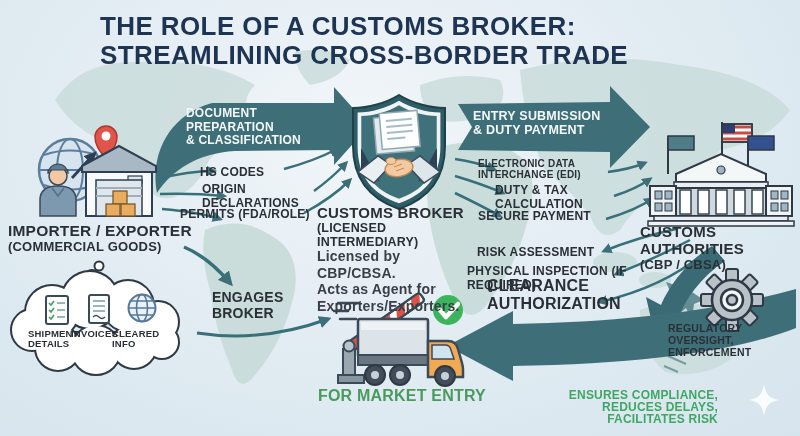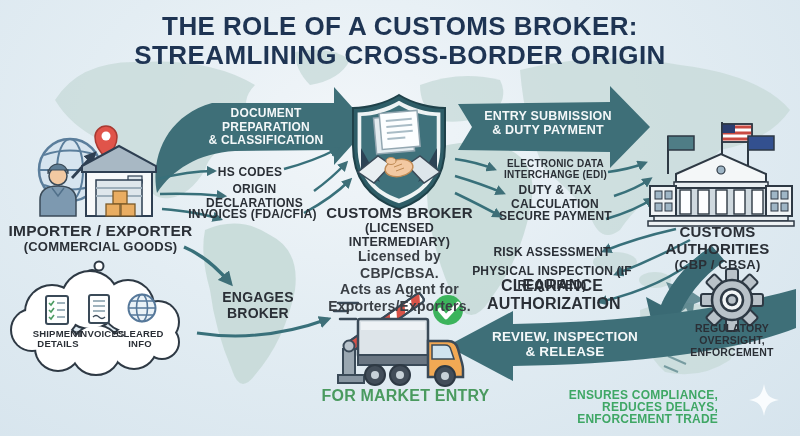--- a/index.html
+++ b/index.html
@@ -3,21 +3,21 @@
 <meta charset="utf-8">
 <style>
   html,body{margin:0;padding:0;background:#cfdfe9;}
   #canvas{
     position:relative;width:800px;height:436px;overflow:hidden;
     font-family:"Liberation Sans","DejaVu Sans",sans-serif;
     background:radial-gradient(ellipse at 45% 30%, #f2f6f9 0%, #e3edf3 45%, #d6e4ed 100%);
   }
   .abs{position:absolute;}
   .t{
-    position:absolute;font-weight:bold;text-align:center;
+    position:absolute;font-weight:bold;
     color:#2a2f36;line-height:1.13;letter-spacing:.2px;
   }
   .t div{width:100%;}
   .white{color:#f4f8f9;}
   .navy{color:#1E3453;}
   .green1{color:#4A9A5F;}
   .green2{color:#3FA765;}
   .gray{color:#3a3f45;}
 </style>
 </head>
@@ -265,34 +265,34 @@
         <circle cx="115" cy="93" r="4" fill="#c7d1d8"></circle>
     </g>
     <g>
       <circle cx="118" cy="27" r="15" fill="#3cb45c"></circle>
       <path d="M110,27 l6,7 l12,-13" stroke="#fff" stroke-width="4.5" fill="none" stroke-linecap="round" stroke-linejoin="round"></path>
     </g>
   </svg>
 
   <div class="t navy" style="left:100px;top:12px;width:600px;font-size:26px;letter-spacing:.4px">
     <div>THE ROLE OF A CUSTOMS BROKER:</div>
-    <div>STREAMLINING CROSS-BORDER ORIGIN</div>
+    <div>STREAMLINING CROSS-BORDER TRADE</div>
   </div>
 
   <div class="t" style="left:8px;top:222px;width:185px;font-size:15.5px">IMPORTER / EXPORTER</div>
   <div class="t" style="left:8px;top:240px;width:185px;font-size:13px">(COMMERCIAL GOODS)</div>
 
   <div class="t white" style="left:186px;top:107px;width:160px;font-size:12px">
     <div>DOCUMENT PREPARATION</div>
     <div>&amp; CLASSIFICATION</div>
   </div>
 
   <div class="t" style="left:200px;top:166px;width:100px;font-size:12px">HS CODES</div>
   <div class="t" style="left:202px;top:183px;width:105px;font-size:12px">ORIGIN DECLARATIONS</div>
-  <div class="t" style="left:180px;top:208px;width:145px;font-size:12px">INVOICES (FDA/CFIA)</div>
+  <div class="t" style="left:180px;top:208px;width:145px;font-size:12px">PERMITS (FDA/ROLE)</div>
 
   <div class="t" style="left:212px;top:290px;width:92px;font-size:14px">ENGAGES BROKER</div>
 
   <div class="t" style="left:317px;top:205px;width:165px;font-size:15px">CUSTOMS BROKER</div>
   <div class="t" style="left:317px;top:221px;width:165px;font-size:12.5px">(LICENSED INTERMEDIARY)</div>
   <div class="t gray" style="left:317px;top:248px;width:165px;font-size:14px;line-height:1.18">
     <div>Licensed by CBP/CBSA.</div>
     <div>Acts as Agent for</div>
     <div>Exporters/Exporters.</div>
   </div>
@@ -309,38 +309,34 @@
   <div class="t" style="left:640px;top:224px;width:155px;font-size:15px">
     <div>CUSTOMS</div>
     <div>AUTHORITIES</div>
   </div>
   <div class="t" style="left:640px;top:258px;width:155px;font-size:13px">(CBP / CBSA)</div>
 
   <div class="t" style="left:477px;top:246px;width:150px;font-size:12px">RISK ASSESSMENT</div>
   <div class="t" style="left:467px;top:265px;width:170px;font-size:12px">PHYSICAL INSPECTION (IF REQUIRED)</div>
   <div class="t" style="left:487px;top:277px;width:130px;font-size:16px">CLEARANCE AUTHORIZATION</div>
 
-  <div class="t white" style="left:480px;top:329px;width:170px;font-size:13.5px">
-    <div>REVIEW, INSPECTION</div>
-    <div>&amp; RELEASE</div>
-  </div>
 
   <div class="t" style="left:668px;top:323px;width:128px;font-size:10.5px;line-height:1.12">
     <div>REGULATORY</div>
     <div>OVERSIGHT,</div>
     <div>ENFORCEMENT</div>
   </div>
 
   <div class="t green1" style="left:318px;top:387px;width:175px;font-size:16px;line-height:1.1">
     <div>FOR MARKET ENTRY</div>
   </div>
 
   <div class="t green2" style="left:503px;top:389px;width:215px;font-size:12px;line-height:1.02;text-align:right">
     <div>ENSURES COMPLIANCE,</div>
     <div>REDUCES DELAYS,</div>
-    <div>ENFORCEMENT TRADE</div>
+    <div>FACILITATES RISK</div>
   </div>
 
   <div class="t" style="left:28px;top:329px;width:60px;font-size:9.5px;line-height:1.1">SHIPMENT DETAILS</div>
   <div class="t" style="left:71px;top:329px;width:60px;font-size:9.5px;line-height:1.1">INVOICES</div>
   <div class="t" style="left:112px;top:329px;width:56px;font-size:9.5px;line-height:1.1">CLEARED INFO</div>
 
 </div>
 
 </body></html>

